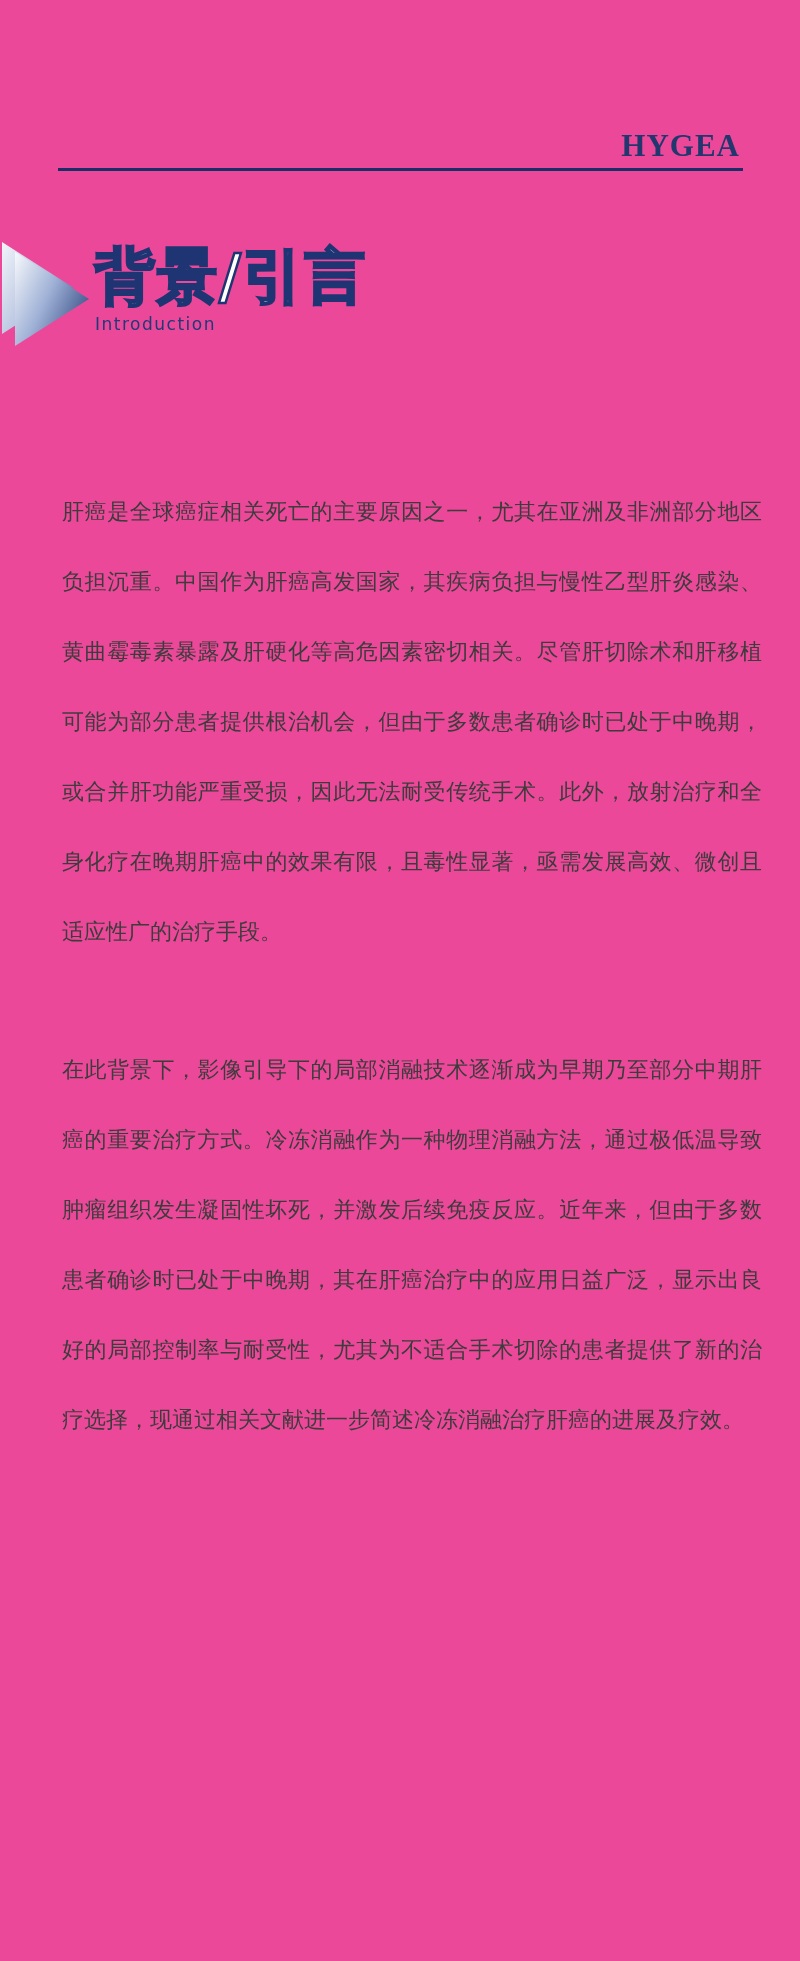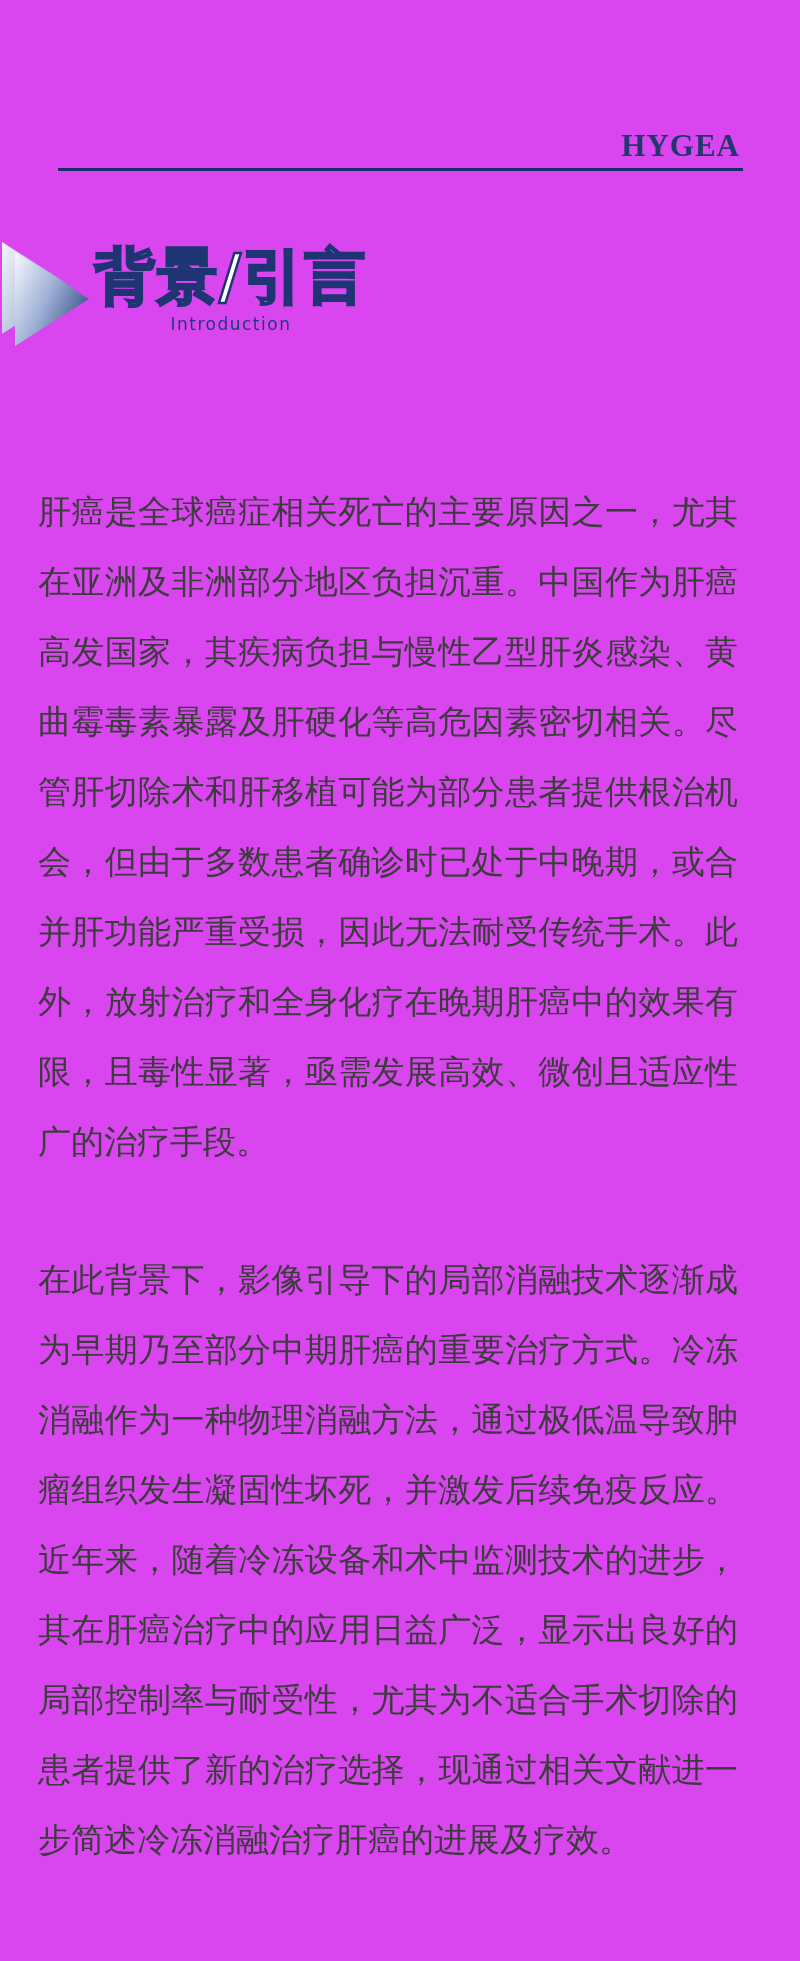--- a/index.html
+++ b/index.html
@@ -4,21 +4,21 @@
 <style>
   html, body {
     margin: 0;
     padding: 0;
     background: #ffffff;
   }
   .page {
     position: relative;
     width: 800px;
     height: 1961px;
-    background: #d946ef;
+    background: #ec4899;
     overflow: hidden;
     font-family: "Liberation Sans", sans-serif;
   }
 
   
   .brand {
     position: absolute;
     top: 128px;
     right: 60px;
     font-family: "Liberation Serif", serif;
@@ -36,21 +36,20 @@
     background: #1b2d66;
   }
 
   
   .section-header {
     position: absolute;
     left: 0;
     top: 240px;
     display: flex;
     align-items: flex-start;
-    text-align: center;
   }
   .arrow-wrap {
     position: relative;
     width: 95px;
     height: 112px;
     flex: 0 0 auto;
   }
   .tri {
     position: absolute;
     clip-path: polygon(0 0, 100% 50%, 0 100%);
@@ -86,25 +85,25 @@
     margin-top: 2px;
     font-family: "DejaVu Sans", "Liberation Sans", sans-serif;
     font-size: 17px;
     letter-spacing: 1.5px;
     color: #1e3a78;
   }
 
   
   .article {
     position: absolute;
-    left: 38px;
+    left: 62px;
     top: 477px;
     width: 700px;
     font-family: "DejaVu Sans", "Liberation Sans", sans-serif;
-    font-size: 33px;
+    font-size: 22px;
     line-height: 70px;
     color: #3c3c3c;
     text-align: justify;
     text-justify: inter-character;
     text-align-last: left;
   }
   .article p {
     margin: 0;
   }
   .article p + p {
@@ -125,16 +124,16 @@
       <div class="tri tri-front"></div>
     </div>
     <div class="title-block">
       <div class="section-title">背景/引言</div>
       <div class="section-subtitle">Introduction</div>
     </div>
   </div>
 
   <div class="article">
     <p>肝癌是全球癌症相关死亡的主要原因之一，尤其在亚洲及非洲部分地区负担沉重。中国作为肝癌高发国家，其疾病负担与慢性乙型肝炎感染、黄曲霉毒素暴露及肝硬化等高危因素密切相关。尽管肝切除术和肝移植可能为部分患者提供根治机会，但由于多数患者确诊时已处于中晚期，或合并肝功能严重受损，因此无法耐受传统手术。此外，放射治疗和全身化疗在晚期肝癌中的效果有限，且毒性显著，亟需发展高效、微创且适应性广的治疗手段。</p>
-    <p>在此背景下，影像引导下的局部消融技术逐渐成为早期乃至部分中期肝癌的重要治疗方式。冷冻消融作为一种物理消融方法，通过极低温导致肿瘤组织发生凝固性坏死，并激发后续免疫反应。近年来，随着冷冻设备和术中监测技术的进步，其在肝癌治疗中的应用日益广泛，显示出良好的局部控制率与耐受性，尤其为不适合手术切除的患者提供了新的治疗选择，现通过相关文献进一步简述冷冻消融治疗肝癌的进展及疗效。</p>
+    <p>在此背景下，影像引导下的局部消融技术逐渐成为早期乃至部分中期肝癌的重要治疗方式。冷冻消融作为一种物理消融方法，通过极低温导致肿瘤组织发生凝固性坏死，并激发后续免疫反应。近年来，但由于多数患者确诊时已处于中晚期，其在肝癌治疗中的应用日益广泛，显示出良好的局部控制率与耐受性，尤其为不适合手术切除的患者提供了新的治疗选择，现通过相关文献进一步简述冷冻消融治疗肝癌的进展及疗效。</p>
   </div>
 
 </div>
 
 </body></html>

